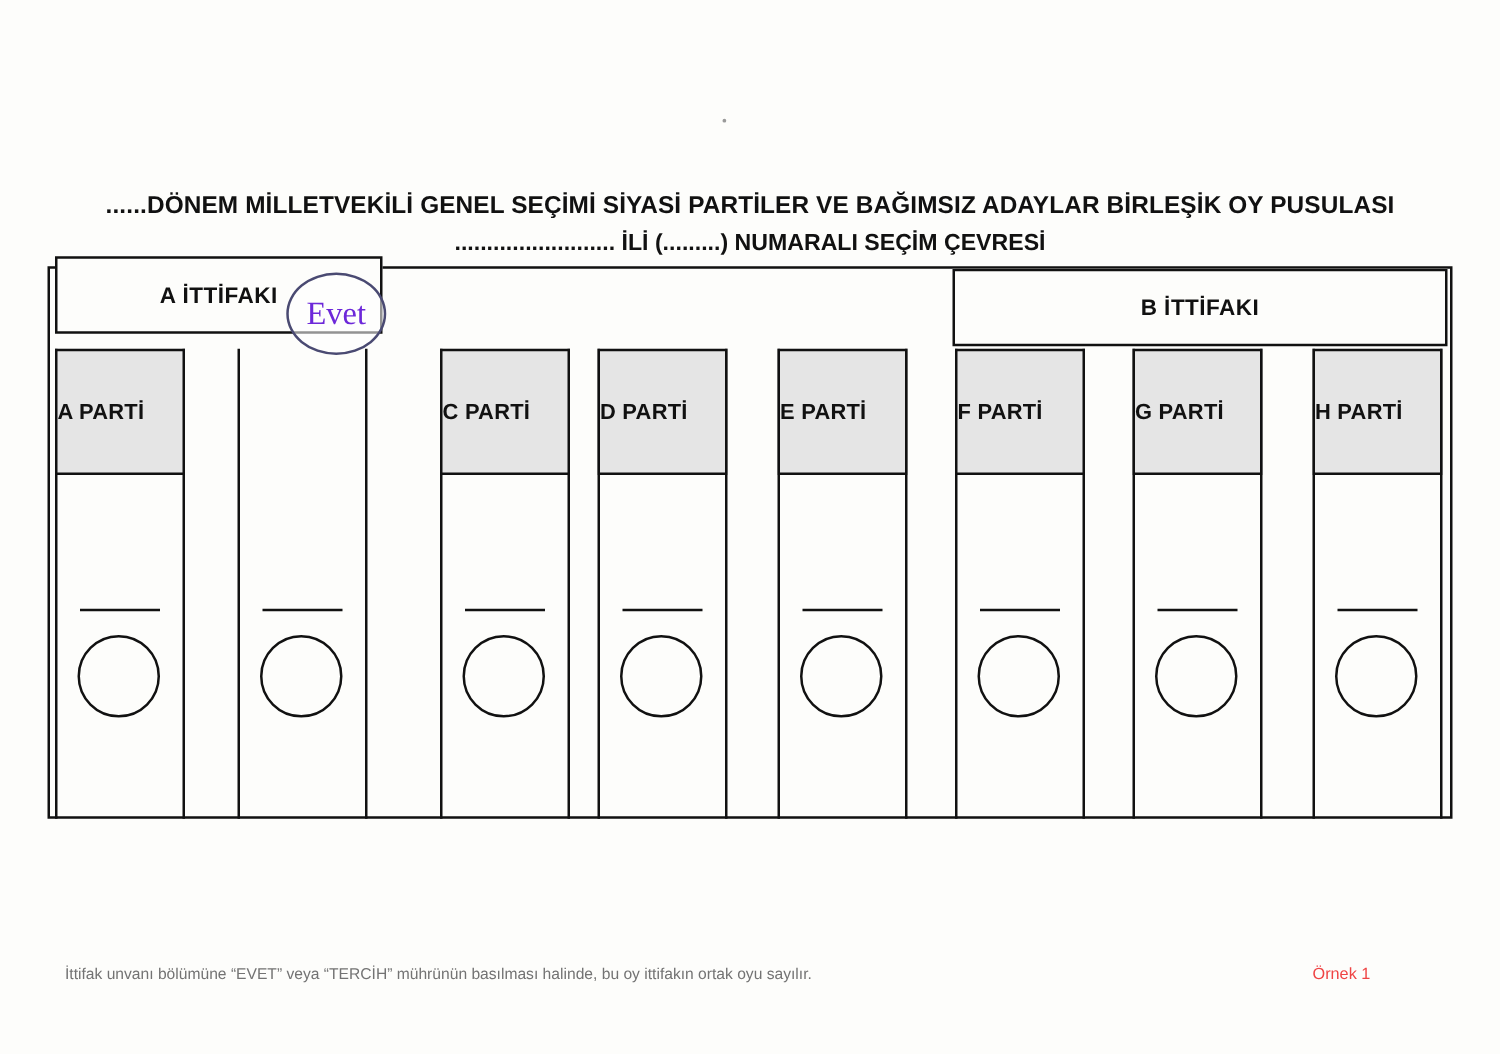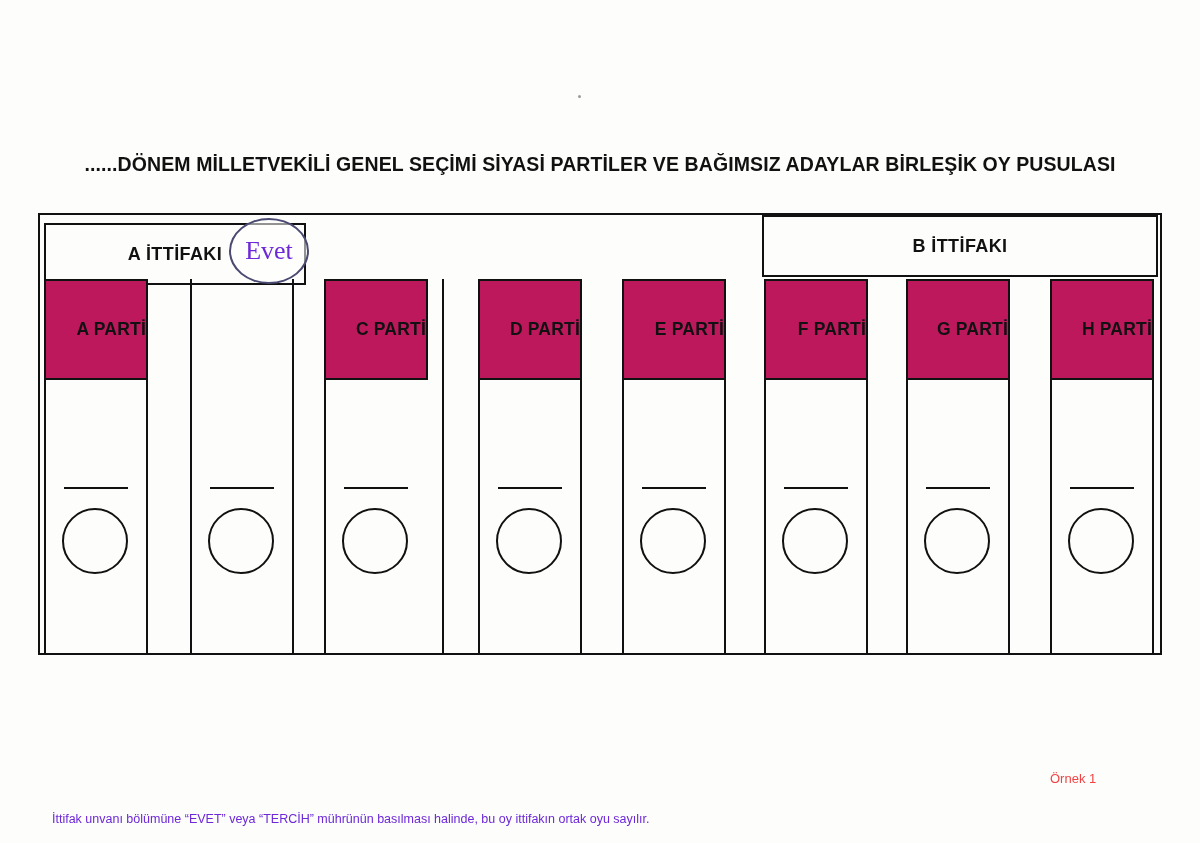--- a/index.html
+++ b/index.html
@@ -67,21 +67,21 @@
     justify-content: center;
     background: #fdfdfb;
   }
   .alliance-label {
     font-size: 18px;
     font-weight: bold;
     letter-spacing: 0.4px;
   }
   #alliance-a {
     left: 44px;
-    top: 223px;
+    top: 205px;
     width: 262px;
   }
   #alliance-b {
     left: 762px;
     top: 215px;
     width: 396px;
   }
 
   
   .stamp {
@@ -126,22 +126,22 @@
   .party-box {
     position: absolute;
     left: 0;
     top: 0;
     width: 104px;
     height: 101px;
     border: 2px solid #111;
     box-sizing: border-box;
     display: flex;
     align-items: center;
-    justify-content: flex-end;
-    background: #be185d;
+    justify-content: flex-start;
+    background: #e5e5e5;
   }
   .party-name {
     font-size: 17.5px;
     font-weight: bold;
     letter-spacing: 0.2px;
     white-space: nowrap;
   }
 
   .vote-dash {
     position: absolute;
@@ -161,23 +161,22 @@
     box-sizing: border-box;
     background: transparent;
   }
 
   
   .footer-note {
     position: absolute;
     left: 52px;
     top: 772px;
     font-size: 12.5px;
-    color: #6d28d9;
+    color: #737373;
     white-space: nowrap;
-    margin-top: 40px;
   }
   .footer-example {
     position: absolute;
     left: 1050px;
     top: 771px;
     font-size: 13px;
     color: #ef4444;
   }
 
   
@@ -193,20 +192,21 @@
 </style>
 </head>
 <body>
 
 <div id="ballot-page">
 
   <div class="scan-speck"></div>
 
   <div class="heading-block">
     <div class="heading-line1">......DÖNEM MİLLETVEKİLİ GENEL SEÇİMİ SİYASİ PARTİLER VE BAĞIMSIZ ADAYLAR BİRLEŞİK OY PUSULASI</div>
+    <div class="heading-line2">......................... İLİ (.........) NUMARALI SEÇİM ÇEVRESİ</div>
   </div>
 
   <div class="ballot-frame"></div>
 
   <div class="alliance" id="alliance-a">
     <span class="alliance-label">A İTTİFAKI</span>
   </div>
 
   <div class="stamp">
     <span class="stamp-text">Evet</span>
@@ -226,21 +226,21 @@
     <div class="vote-circle"></div>
   </div>
 
   <div class="column" style="left:190px;">
     <div class="column-left-rule"></div>
     <div class="column-right-rule"></div>
     <div class="vote-dash"></div>
     <div class="vote-circle"></div>
   </div>
 
-  <div class="column" style="left:324px;padding-left:16px;">
+  <div class="column" style="left:352px;">
     <div class="column-left-rule"></div>
     <div class="column-right-rule"></div>
     <div class="party-box">
       <span class="party-name">C PARTİ</span>
     </div>
     <div class="vote-dash"></div>
     <div class="vote-circle"></div>
   </div>
 
   <div class="column" style="left:478px;">

